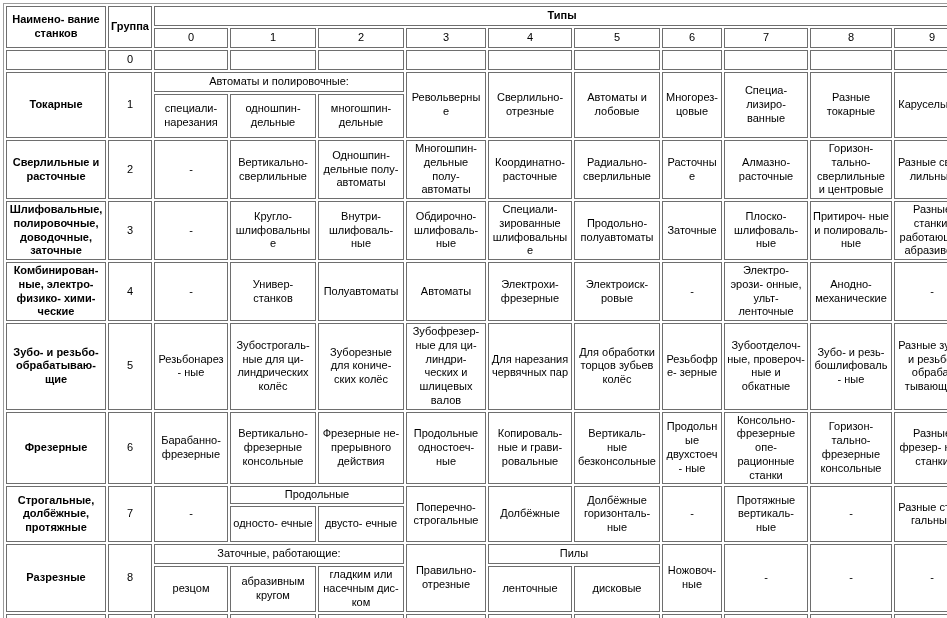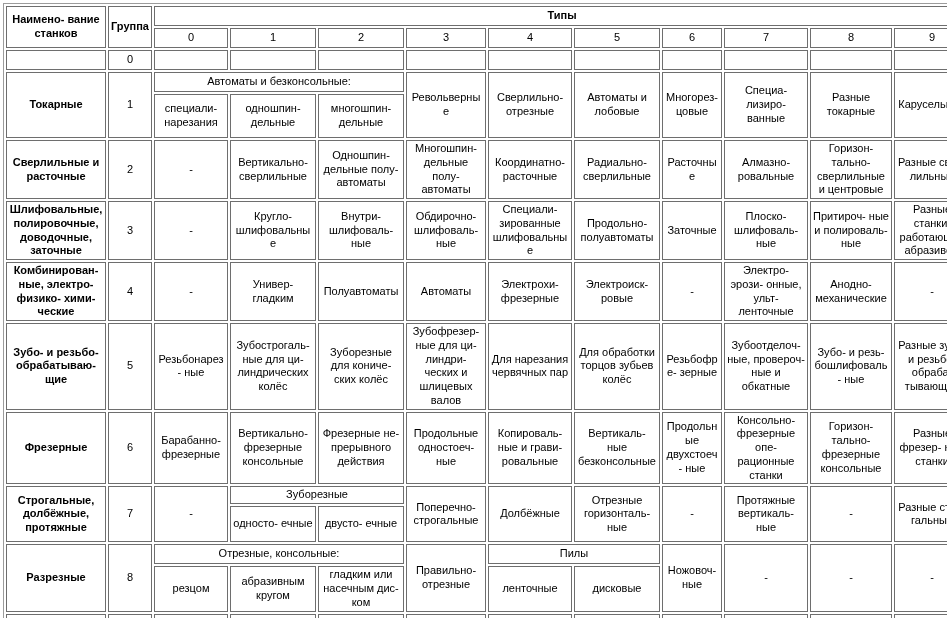--- a/index.html
+++ b/index.html
@@ -92,21 +92,21 @@
           <td></td>
       <td></td>
           <td></td>
       <td></td>
           <td></td>
     </tr>
 
     <tr class="h20">
       <td rowspan="2" class="b">Токарные</td>
       <td rowspan="2">1</td>
-      <td colspan="3">Автоматы и безконсольные:</td>
+      <td colspan="3">Автоматы и полировочные:</td>
       <td rowspan="2">Револьверные</td>
       <td rowspan="2">Сверлильно- отрезные</td>
       <td rowspan="2">Автоматы и лобовые</td>
       <td rowspan="2">Многорез- цовые</td>
       <td rowspan="2">Специа- лизиро- ванные</td>
       <td rowspan="2">Разные токарные</td>
       <td rowspan="2">Карусельные</td>
     </tr>
     <tr class="h44">
       <td>специали- нарезания</td>
@@ -117,21 +117,21 @@
     <tr class="h54">
       <td class="b">Сверлильные и расточные</td>
       <td>2</td>
       <td>-</td>
       <td>Вертикально- сверлильные</td>
       <td>Одношпин- дельные полу- автоматы</td>
       <td>Многошпин- дельные полу- автоматы</td>
       <td>Координатно- расточные</td>
       <td>Радиально- сверлильные</td>
       <td>Расточные</td>
-      <td>Алмазно- ровальные</td>
+      <td>Алмазно- расточные</td>
       <td>Горизон- тально- сверлильные и центровые</td>
       <td>Разные свер- лильные</td>
     </tr>
 
     <tr class="h56">
       <td class="b">Шлифовальные, полировочные, доводочные, заточные</td>
       <td>3</td>
       <td>-</td>
       <td>Кругло- шлифовальные</td>
       <td>Внутри- шлифоваль- ные</td>
@@ -141,21 +141,21 @@
       <td>Заточные</td>
       <td>Плоско- шлифоваль- ные</td>
       <td>Притироч- ные и полироваль- ные</td>
       <td>Разные станки, работающие абразивом</td>
     </tr>
 
     <tr class="h55">
       <td class="b">Комбинирован- ные, электро- физико- хими- ческие</td>
       <td>4</td>
       <td>-</td>
-      <td>Универ- гладким</td>
+      <td>Универ- станков</td>
       <td>Полуавтоматы</td>
       <td>Автоматы</td>
       <td>Электрохи- фрезерные</td>
       <td>Электроиск- ровые</td>
       <td>-</td>
       <td>Электро- эрози- онные, ульт- ленточные</td>
       <td>Анодно- механические</td>
       <td>-</td>
     </tr>
 
@@ -186,38 +186,38 @@
       <td>Продольные двухстоеч- ные</td>
       <td>Консольно- фрезерные опе- рационные станки</td>
       <td>Горизон- тально- фрезерные консольные</td>
       <td>Разные фрезер- ные станки</td>
     </tr>
 
     <tr class="h18">
       <td rowspan="2" class="b">Строгальные, долбёжные, протяжные</td>
       <td rowspan="2">7</td>
       <td rowspan="2">-</td>
-      <td colspan="2">Зуборезные</td>
+      <td colspan="2">Продольные</td>
       <td rowspan="2">Поперечно- строгальные</td>
       <td rowspan="2">Долбёжные</td>
-      <td rowspan="2">Отрезные горизонталь- ные</td>
+      <td rowspan="2">Долбёжные горизонталь- ные</td>
       <td rowspan="2">-</td>
       <td rowspan="2">Протяжные вертикаль- ные</td>
       <td rowspan="2">-</td>
       <td rowspan="2">Разные стро- гальные</td>
     </tr>
     <tr class="h36">
       <td>односто- ечные</td>
       <td>двусто- ечные</td>
     </tr>
 
     <tr class="h20">
       <td rowspan="2" class="b">Разрезные</td>
       <td rowspan="2">8</td>
-      <td colspan="3">Отрезные, консольные:</td>
+      <td colspan="3">Заточные, работающие:</td>
       <td rowspan="2">Правильно- отрезные</td>
       <td colspan="2">Пилы</td>
       <td rowspan="2">Ножовоч- ные</td>
       <td rowspan="2">-</td>
       <td rowspan="2">-</td>
       <td rowspan="2">-</td>
     </tr>
     <tr class="h43">
       <td>резцом</td>
       <td>абразивным кругом</td>

